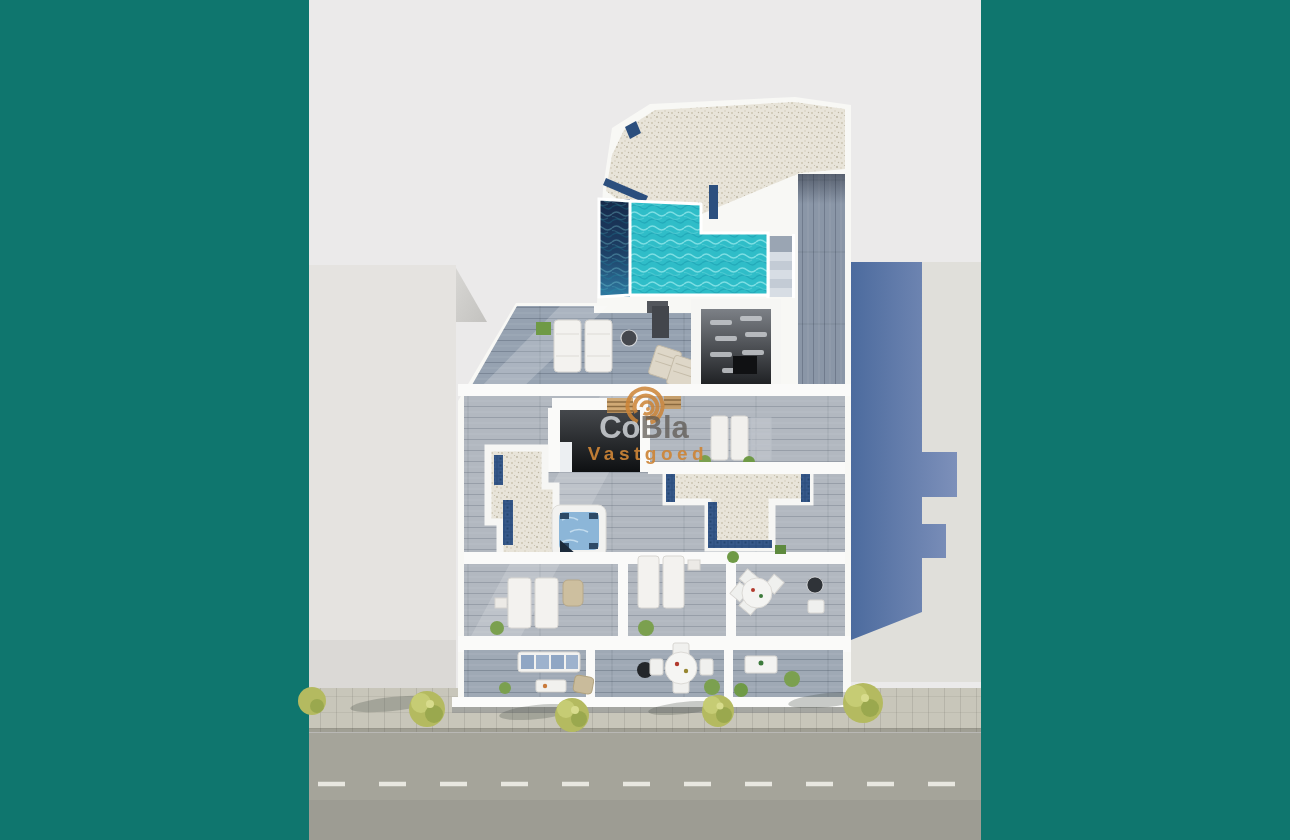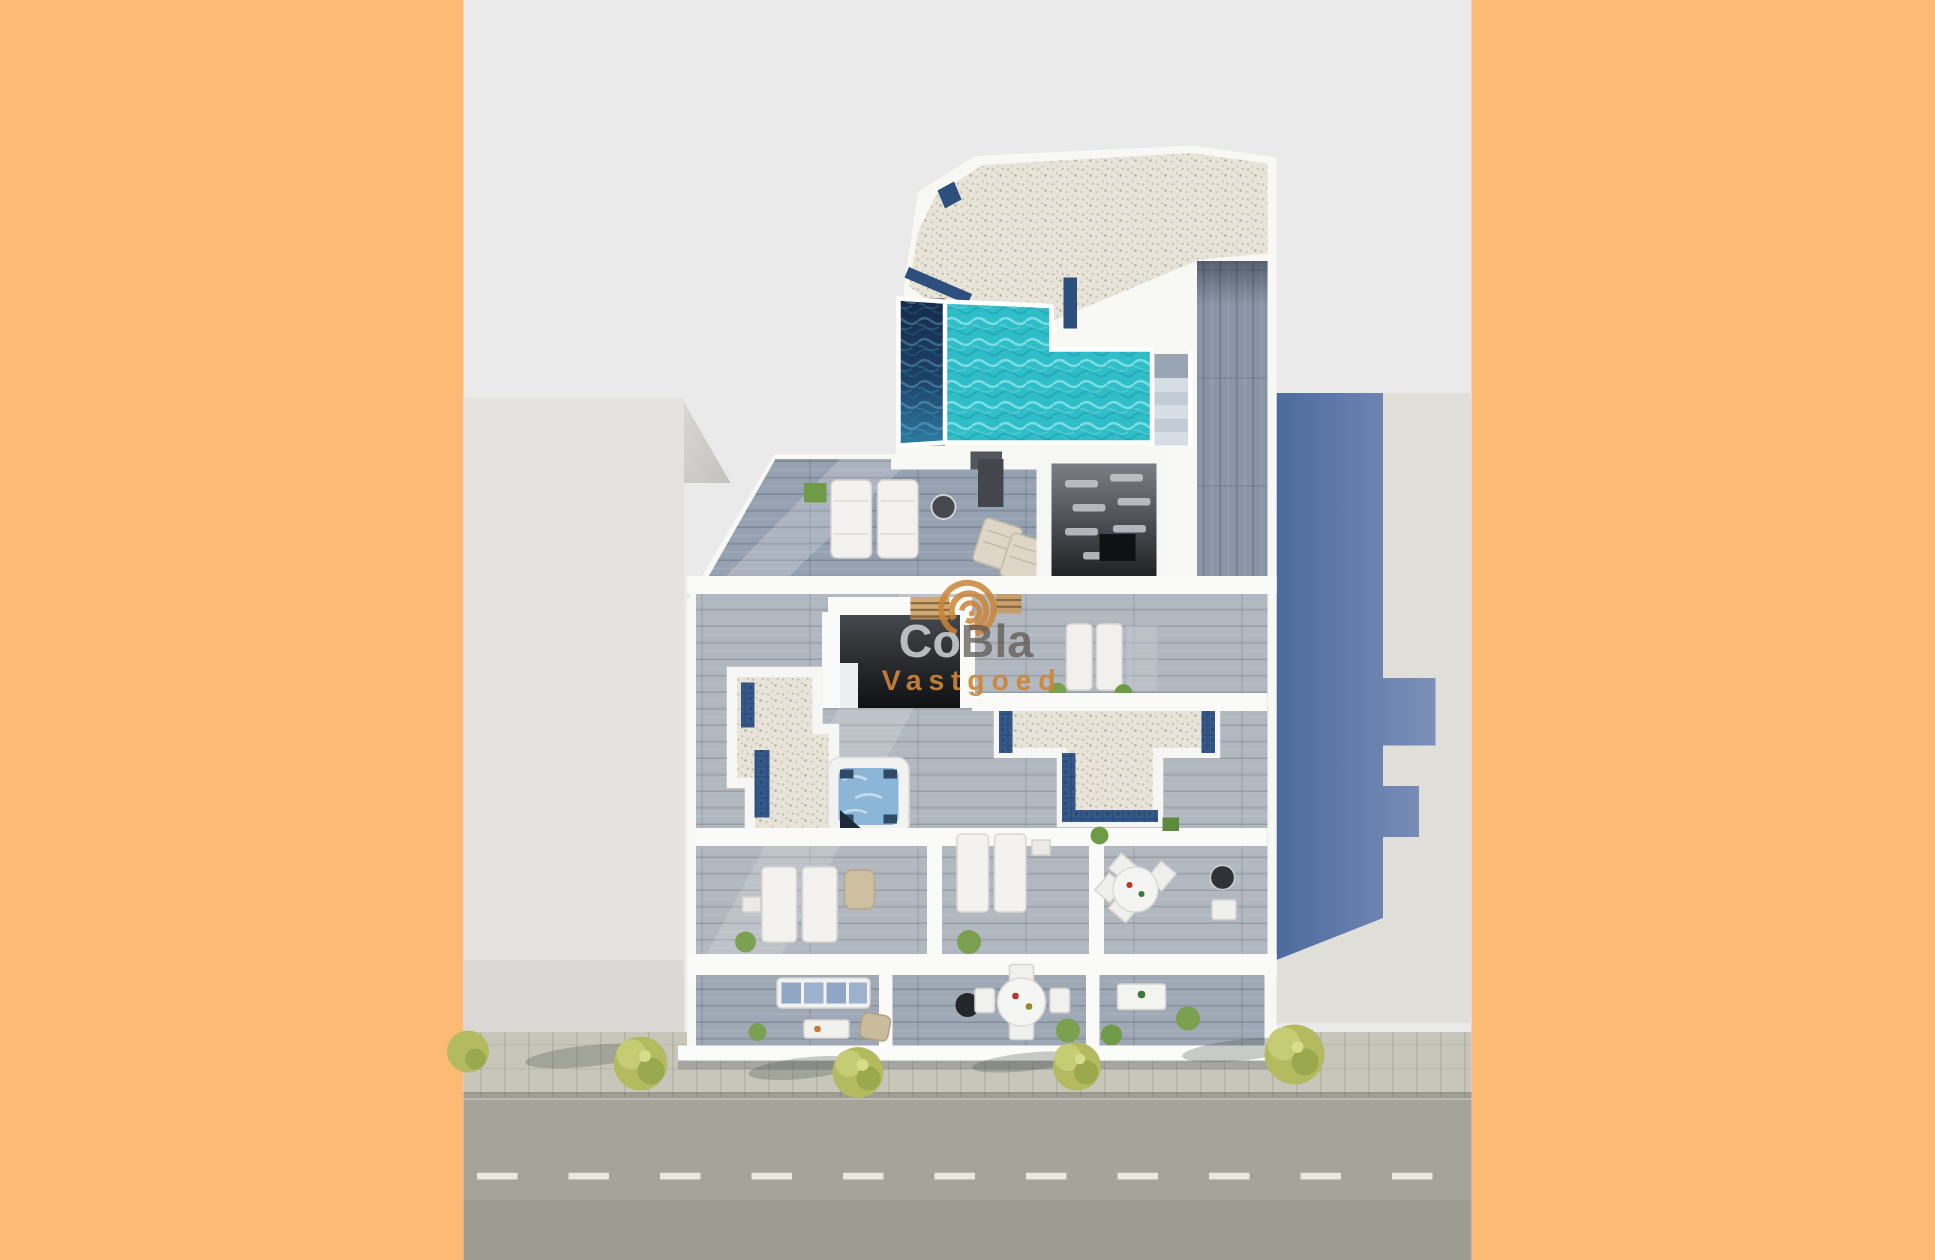--- a/index.html
+++ b/index.html
@@ -1,16 +1,16 @@
 <!DOCTYPE html>
 <html><head>
 <meta charset="utf-8">
 <style>
   html,body{margin:0;padding:0;background:#ffffff;}
-  .stage{position:relative;width:1290px;height:840px;background:#fdba74;overflow:hidden;
+  .stage{position:relative;width:1290px;height:840px;background:#0f766e;overflow:hidden;
          font-family:"Liberation Sans", sans-serif;}
   svg{position:absolute;left:0;top:0;display:block;}
   .wm-brand{font-family:"Liberation Sans", sans-serif;font-weight:bold;font-size:31px;}
   .wm-tag{font-family:"Liberation Sans", sans-serif;font-weight:bold;font-size:19px;letter-spacing:4.5px;}
 </style>
 </head>
 <body>
 
 <div class="stage">
 <svg width="1290" height="840" viewBox="0 0 1290 840">

